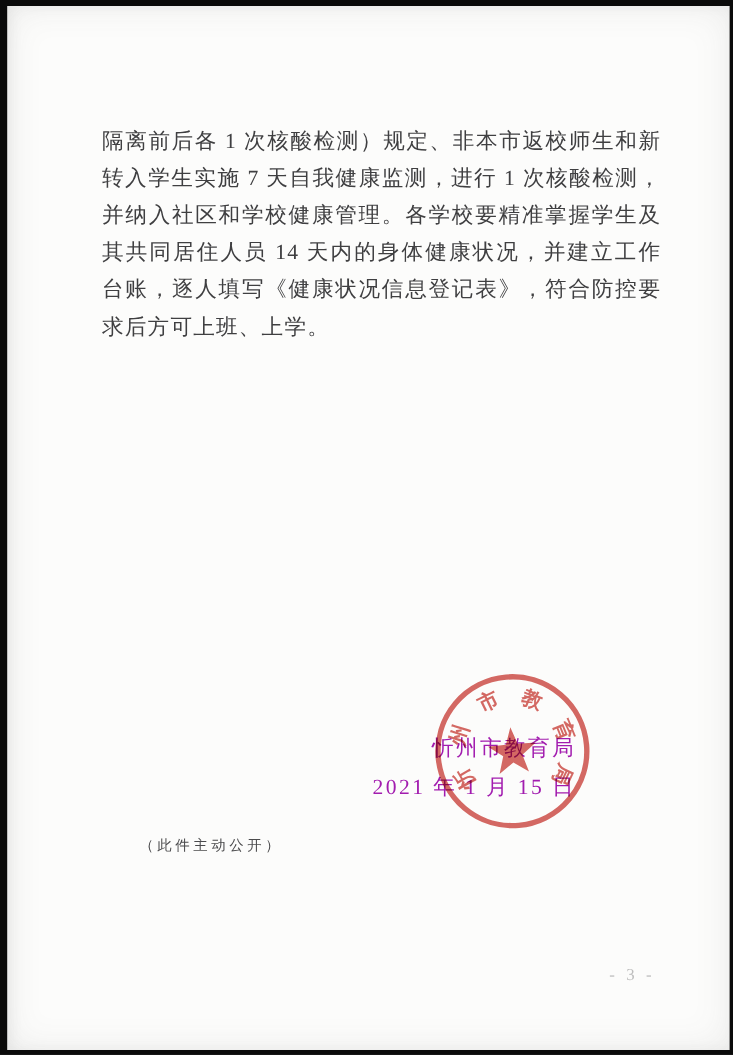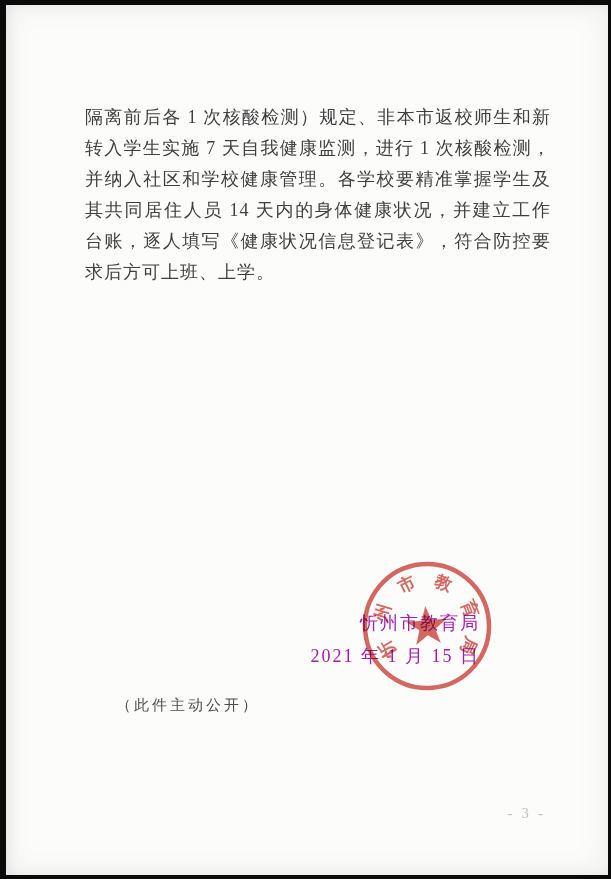--- a/index.html
+++ b/index.html
@@ -58,21 +58,21 @@
     font-size: 17px;
     font-weight: bold;
     font-family: "Liberation Serif", "DejaVu Serif", serif;
     text-anchor: middle;
     dominant-baseline: central;
   }
   .note {
     position: absolute;
     left: 110px; top: 691px;
     color: #4b4b4d;
-    font-size: 15px;
+    font-size: 12px;
     letter-spacing: 3px;
     text-align: right;
   }
   .pageno {
     position: absolute;
     top: 801px; right: 62px;
     color: #bdbdbd;
     font-size: 14px;
     letter-spacing: 3px;
     font-family: "Liberation Serif", "DejaVu Serif", serif;

